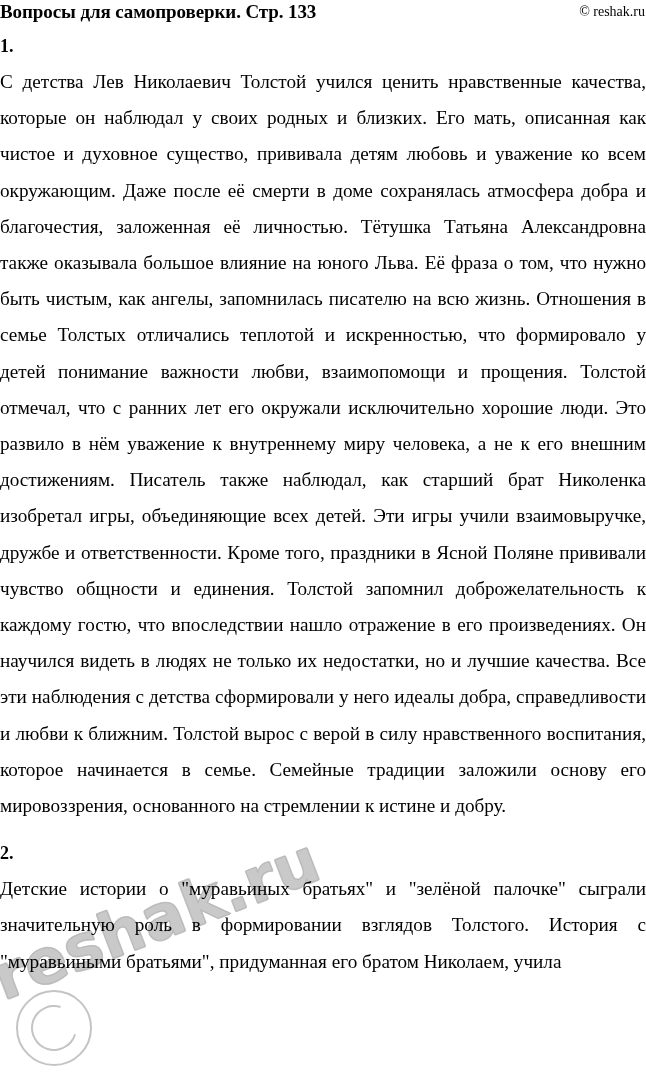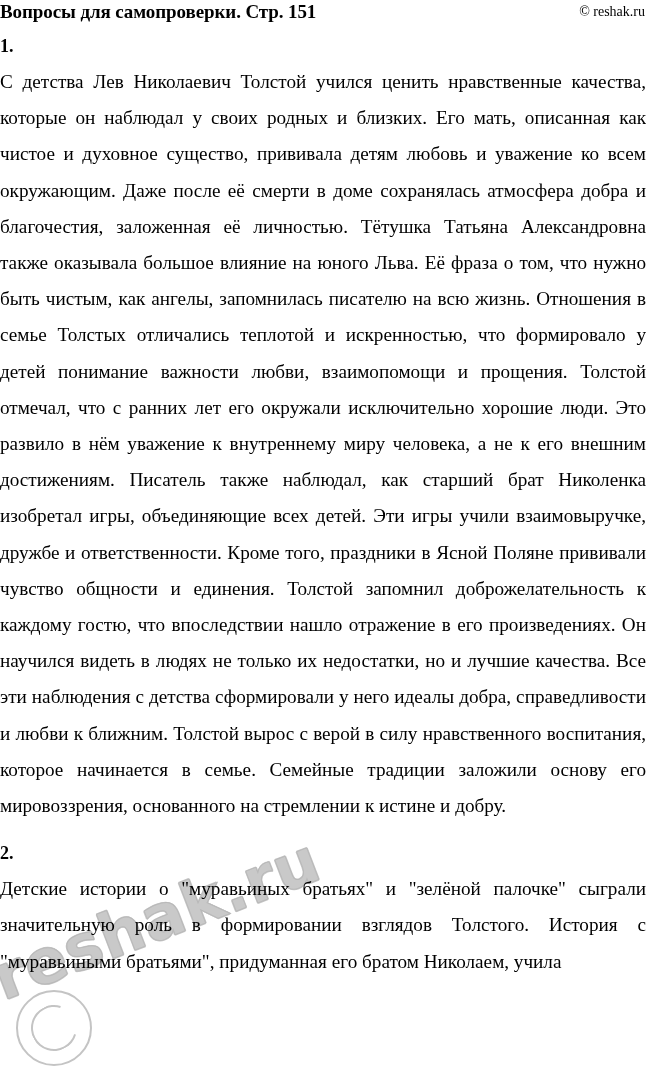--- a/index.html
+++ b/index.html
@@ -147,21 +147,21 @@
 <body>
 
 <div class="page">
 
   <div class="watermark">
     <div class="wm-text">reshak.ru</div>
     <div class="wm-copy"></div>
   </div>
 
   <div class="header">
-    <div class="header-title">Вопросы для самопроверки. Стр. 151</div>
+    <div class="header-title">Вопросы для самопроверки. Стр. 133</div>
     <div class="header-copyright">© reshak.ru</div>
   </div>
 
   <div class="content">
 
     <div class="qnum">1.</div>
 
     <p class="para">С детства Лев Николаевич Толстой учился ценить нравственные качества, которые он наблюдал у своих родных и близких. Его мать, описанная как чистое и духовное существо, прививала детям любовь и уважение ко всем окружающим. Даже после её смерти в доме сохранялась атмосфера добра и благочестия, заложенная её личностью. Тётушка Татьяна Александровна также оказывала большое влияние на юного Льва. Её фраза о том, что нужно быть чистым, как ангелы, запомнилась писателю на всю жизнь. Отношения в семье Толстых отличались теплотой и искренностью, что формировало у детей понимание важности любви, взаимопомощи и прощения. Толстой отмечал, что с ранних лет его окружали исключительно хорошие люди. Это развило в нём уважение к внутреннему миру человека, а не к его внешним достижениям. Писатель также наблюдал, как старший брат Николенка изобретал игры, объединяющие всех детей. Эти игры учили взаимовыручке, дружбе и ответственности. Кроме того, праздники в Ясной Поляне прививали чувство общности и единения. Толстой запомнил доброжелательность к каждому гостю, что впоследствии нашло отражение в его произведениях. Он научился видеть в людях не только их недостатки, но и лучшие качества. Все эти наблюдения с детства сформировали у него идеалы добра, справедливости и любви к ближним. Толстой вырос с верой в силу нравственного воспитания, которое начинается в семье. Семейные традиции заложили основу его мировоззрения, основанного на стремлении к истине и добру.</p>
 
     <div class="qnum second">2.</div>

